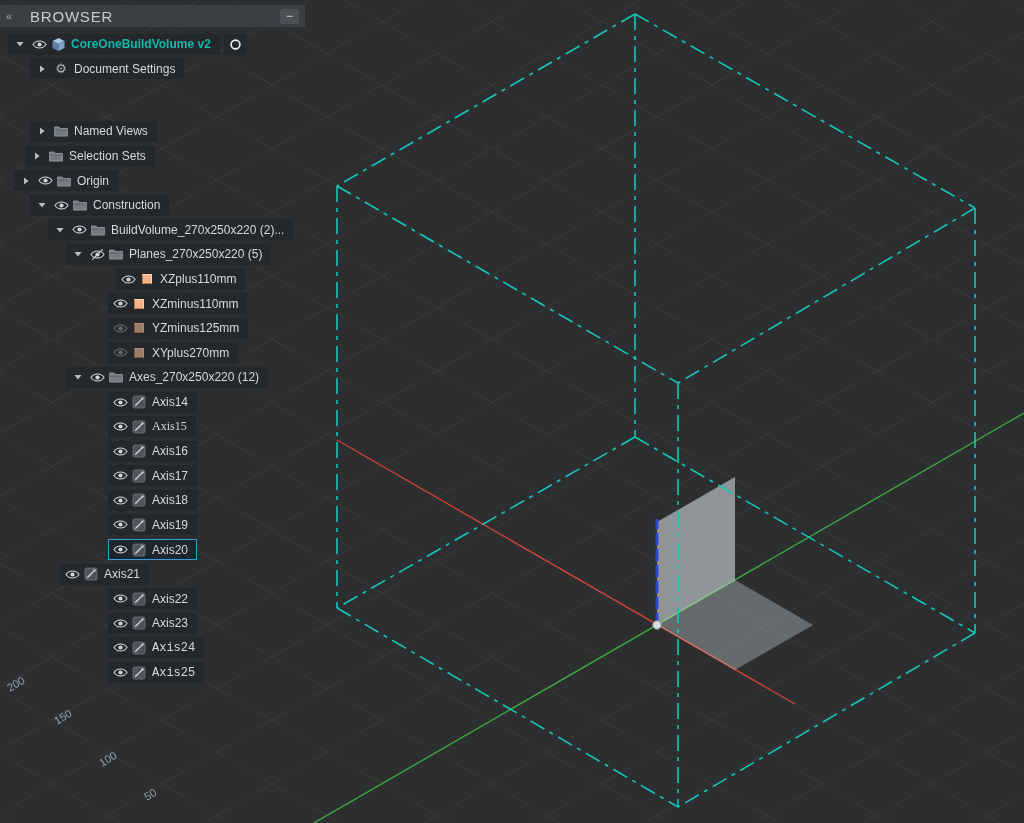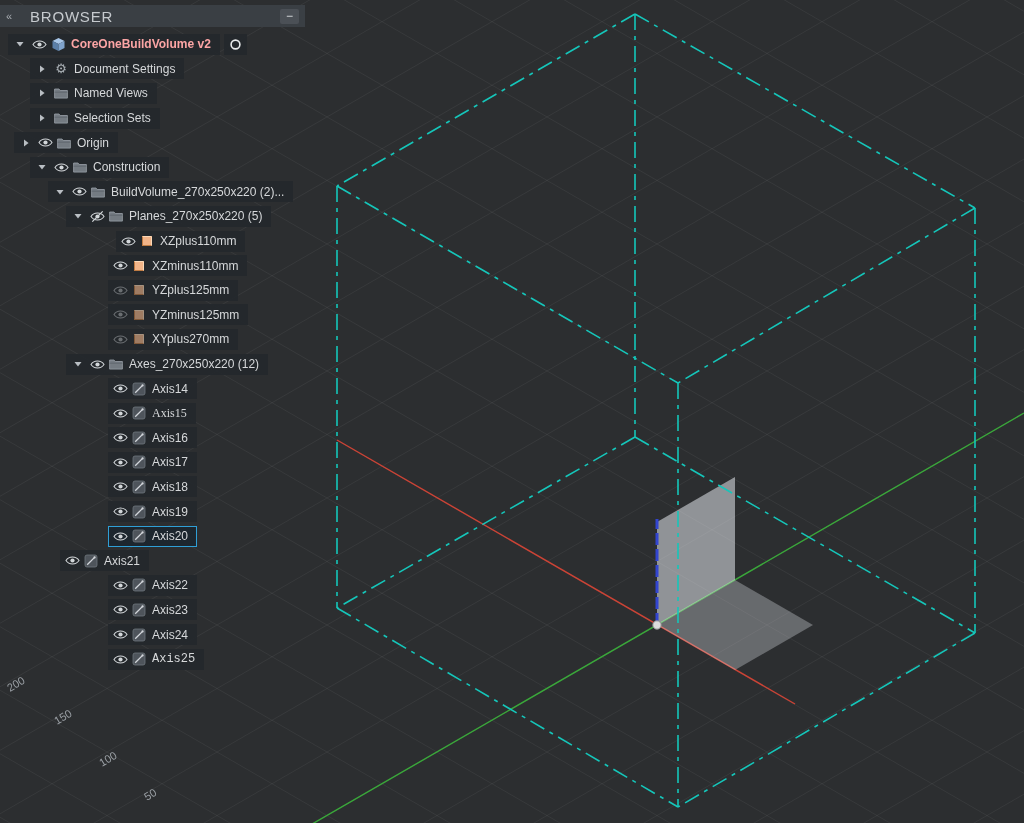--- a/index.html
+++ b/index.html
@@ -16,21 +16,21 @@
   .minimize{width:19px;height:15px;background:#4b5056;color:#d9dcdf;display:flex;
             align-items:center;justify-content:center;font-size:12px;border-radius:2px;
             cursor:pointer;line-height:1}
   #tree{margin-top:5px}
   .row{height:24.6px;display:flex;align-items:center}
   .chip{display:inline-flex;align-items:center;height:21px;background:rgba(36,40,44,.93);
         padding:0 8px 0 3px;gap:3px;border:1px solid transparent}
   .chip.selected{border:1px solid #2f9fd6;background:rgba(28,38,46,.95)}
   .ic{display:inline-flex;width:16px;height:16px;justify-content:center;align-items:center;flex:0 0 16px}
   .lbl{font-size:12px;color:#d6d8da;white-space:nowrap;margin-left:2px}
-  .bold .lbl{font-weight:bold;color:#fca5a5}
+  .bold .lbl{font-weight:bold;color:#14b8a6}
   .radio-chip{display:inline-flex;align-items:center;justify-content:center;height:21px;
               width:23px;background:rgba(36,40,44,.93);margin-left:4px}
   .gear-glyph{font-size:13px;color:#a7adb2;line-height:1}
 </style>
 </head>
 <body>
 
 <div class="stage">
   <svg id="vp" width="1024" height="823" viewBox="0 0 1024 823">
     <g id="grid">
@@ -171,37 +171,37 @@
             <svg width="10" height="10" viewBox="0 0 10 10">
               <path d="M3 1.5 L7.6 5 L3 8.5 Z" fill="#b9bec3"></path>
             </svg>
           </span>
           <span class="ic">
             <span class="gear-glyph">⚙</span>
           </span>
           <span class="lbl">Document Settings</span>
         </div>
       </div>
-      <div class="row" style="padding-left: 30px;">
+      <div class="row" style="padding-left: 30px; margin-top: 38px;">
         <div class="chip">
           <span class="ic">
             <svg width="10" height="10" viewBox="0 0 10 10">
               <path d="M3 1.5 L7.6 5 L3 8.5 Z" fill="#b9bec3"></path>
             </svg>
           </span>
           <span class="ic">
             <svg width="14" height="12" viewBox="0 0 14 12">
               <path d="M0.6 2 h4.4 l1.2 1.5 h7.2 v7.6 h-12.8 Z" fill="#747b82" stroke="#9aa1a8" stroke-width="0.8"></path>
               <line x1="0.6" y1="5.2" x2="13.4" y2="5.2" stroke="#5c636a" stroke-width="0.8"></line>
             </svg>
           </span>
           <span class="lbl">Named Views</span>
         </div>
       </div>
-      <div class="row" style="padding-left: 30px;">
+      <div class="row" style=" margin-left: 25px;">
         <div class="chip">
           <span class="ic">
             <svg width="10" height="10" viewBox="0 0 10 10">
               <path d="M3 1.5 L7.6 5 L3 8.5 Z" fill="#b9bec3"></path>
             </svg>
           </span>
           <span class="ic">
             <svg width="14" height="12" viewBox="0 0 14 12">
               <path d="M0.6 2 h4.4 l1.2 1.5 h7.2 v7.6 h-12.8 Z" fill="#747b82" stroke="#9aa1a8" stroke-width="0.8"></path>
               <line x1="0.6" y1="5.2" x2="13.4" y2="5.2" stroke="#5c636a" stroke-width="0.8"></line>
@@ -340,37 +340,20 @@
               <path d="M1 5.5 C4 0.9 11 0.9 14 5.5 C11 10.1 4 10.1 1 5.5 Z" fill="none" stroke="#d2d6d9" stroke-width="1.1"></path>
               <circle cx="7.5" cy="5.5" r="2.1" fill="#d2d6d9"></circle>
             </svg>
           </span>
           <span class="ic" style="opacity:0.6">
             <svg width="14" height="14" viewBox="0 0 14 14">
               <rect x="2.5" y="2.5" width="9" height="9" fill="#f2b488" stroke="#c07b42" stroke-width="1"></rect>
               <path d="M2.5 2.5 L11.5 2.5 L11.5 11.5" fill="none" stroke="#fbd9b8" stroke-width="1"></path>
             </svg>
           </span>
-          <span class="lbl">YZplus125mm</span>
-        </div>
-      </div>
-      <div class="row" style="padding-left: 108px;">
-        <div class="chip">
-          <span class="ic" style="opacity:0.4">
-            <svg width="15" height="11" viewBox="0 0 15 11">
-              <path d="M1 5.5 C4 0.9 11 0.9 14 5.5 C11 10.1 4 10.1 1 5.5 Z" fill="none" stroke="#d2d6d9" stroke-width="1.1"></path>
-              <circle cx="7.5" cy="5.5" r="2.1" fill="#d2d6d9"></circle>
-            </svg>
-          </span>
-          <span class="ic" style="opacity:0.6">
-            <svg width="14" height="14" viewBox="0 0 14 14">
-              <rect x="2.5" y="2.5" width="9" height="9" fill="#f2b488" stroke="#c07b42" stroke-width="1"></rect>
-              <path d="M2.5 2.5 L11.5 2.5 L11.5 11.5" fill="none" stroke="#fbd9b8" stroke-width="1"></path>
-            </svg>
-          </span>
           <span class="lbl">YZminus125mm</span>
         </div>
       </div>
       <div class="row" style="padding-left: 108px;">
         <div class="chip">
           <span class="ic" style="opacity:0.4">
             <svg width="15" height="11" viewBox="0 0 15 11">
               <path d="M1 5.5 C4 0.9 11 0.9 14 5.5 C11 10.1 4 10.1 1 5.5 Z" fill="none" stroke="#d2d6d9" stroke-width="1.1"></path>
               <circle cx="7.5" cy="5.5" r="2.1" fill="#d2d6d9"></circle>
             </svg>
@@ -579,21 +562,21 @@
           <span class="ic">
             <svg width="14" height="14" viewBox="0 0 14 14">
               <rect x="1" y="1" width="12" height="12" rx="2" fill="#4e545b" stroke="#70777e" stroke-width="0.8"></rect>
               <line x1="3.2" y1="10.8" x2="10.6" y2="3.4" stroke="#d4d8dc" stroke-width="1.3"></line>
               <circle cx="10.6" cy="3.4" r="1.1" fill="#d4d8dc"></circle>
             </svg>
           </span>
           <span class="lbl">Axis23</span>
         </div>
       </div>
-      <div class="row" style="padding-left: 108px;">
+      <div class="row" style="padding-left: 108px; font-family: Liberation Mono, monospace;">
         <div class="chip">
           <span class="ic" style="opacity:1">
             <svg width="15" height="11" viewBox="0 0 15 11">
               <path d="M1 5.5 C4 0.9 11 0.9 14 5.5 C11 10.1 4 10.1 1 5.5 Z" fill="none" stroke="#d2d6d9" stroke-width="1.1"></path>
               <circle cx="7.5" cy="5.5" r="2.1" fill="#d2d6d9"></circle>
             </svg>
           </span>
           <span class="ic">
             <svg width="14" height="14" viewBox="0 0 14 14">
               <rect x="1" y="1" width="12" height="12" rx="2" fill="#4e545b" stroke="#70777e" stroke-width="0.8"></rect>

